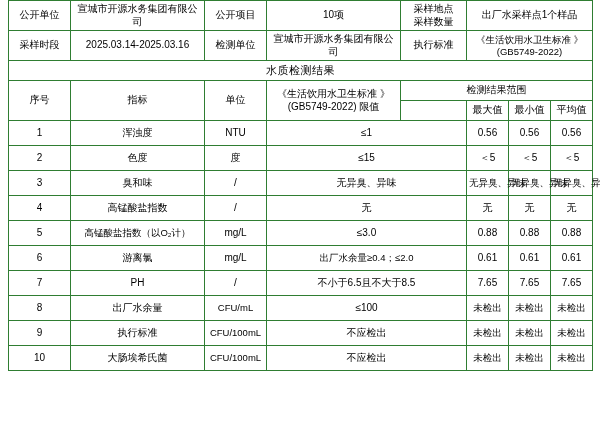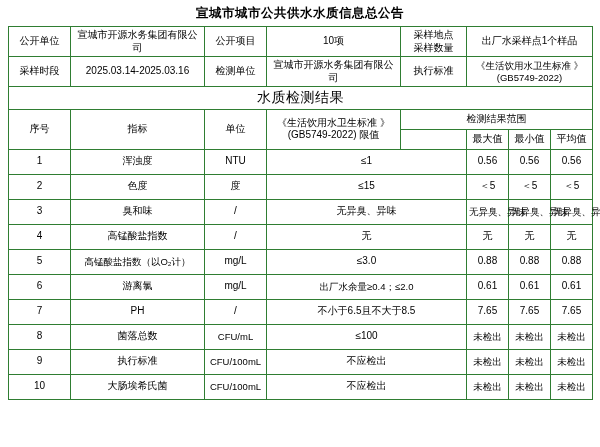--- a/index.html
+++ b/index.html
@@ -45,40 +45,39 @@
   }
   .hdr-cell {
     font-weight: bold;
     font-size: 10px;
   }
   .val-cell {
     font-size: 10px;
   }
   .section-title {
     font-weight: bold;
-    font-size: 14px;
+    font-size: 11px;
     letter-spacing: 0.5px;
   }
   .small {
     font-size: 9.5px;
   }
   .row-h-info { height: 26px; }
   .row-h-section { height: 20px; }
   .row-h-colhdr { height: 20px; }
   .row-h-data { height: 25px; }
   .nowrap { white-space: nowrap; }
   .two-line { line-height: 1.15; }
   .stack > div { display: block; }
 </style>
 </head>
 <body>
 
 <div id="page">
 
-  <div class="doc-title">宣城市城市公共供水水质信息总公告</div>
 
   <table class="main">
     <colgroup>
       <col style="width:62px">
       <col style="width:134px">
       <col style="width:62px">
       <col style="width:134px">
       <col style="width:66px">
       <col style="width:42px">
       <col style="width:42px">
@@ -196,21 +195,21 @@
         <td>PH</td>
         <td>/</td>
         <td colspan="2">不小于6.5且不大于8.5</td>
         <td>7.65</td>
         <td>7.65</td>
         <td>7.65</td>
       </tr>
 
       <tr class="row-h-data">
         <td>8</td>
-        <td>菌落总数</td>
+        <td>出厂水余量</td>
         <td class="small">CFU/mL</td>
         <td colspan="2">≤100</td>
         <td class="small">未检出</td>
         <td class="small">未检出</td>
         <td class="small">未检出</td>
       </tr>
 
       <tr class="row-h-data">
         <td>9</td>
         <td>执行标准</td>

